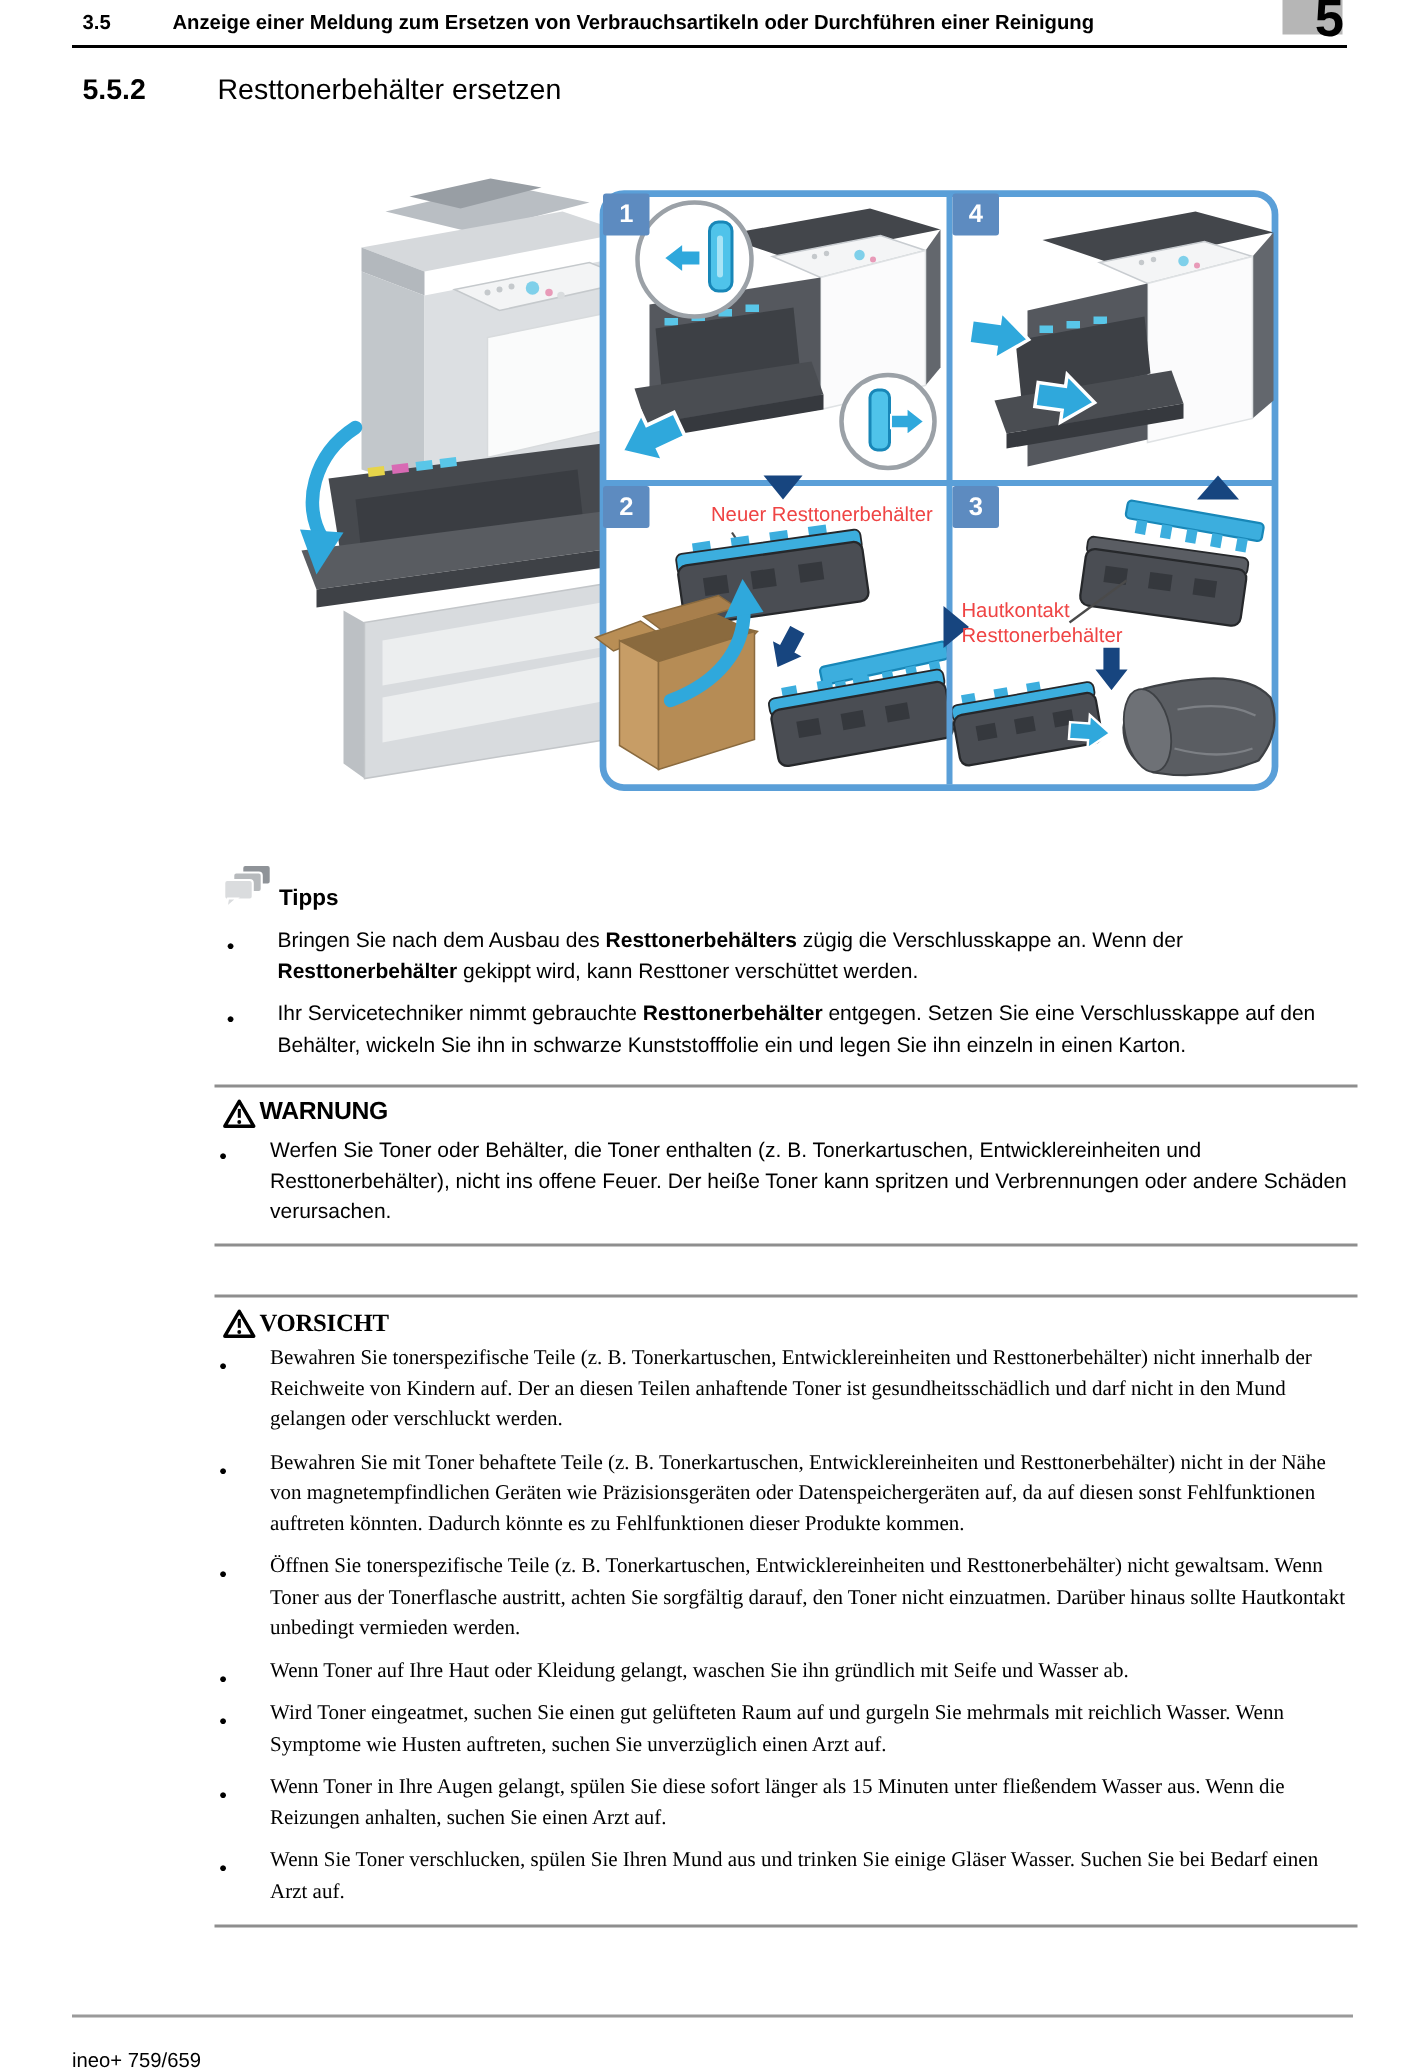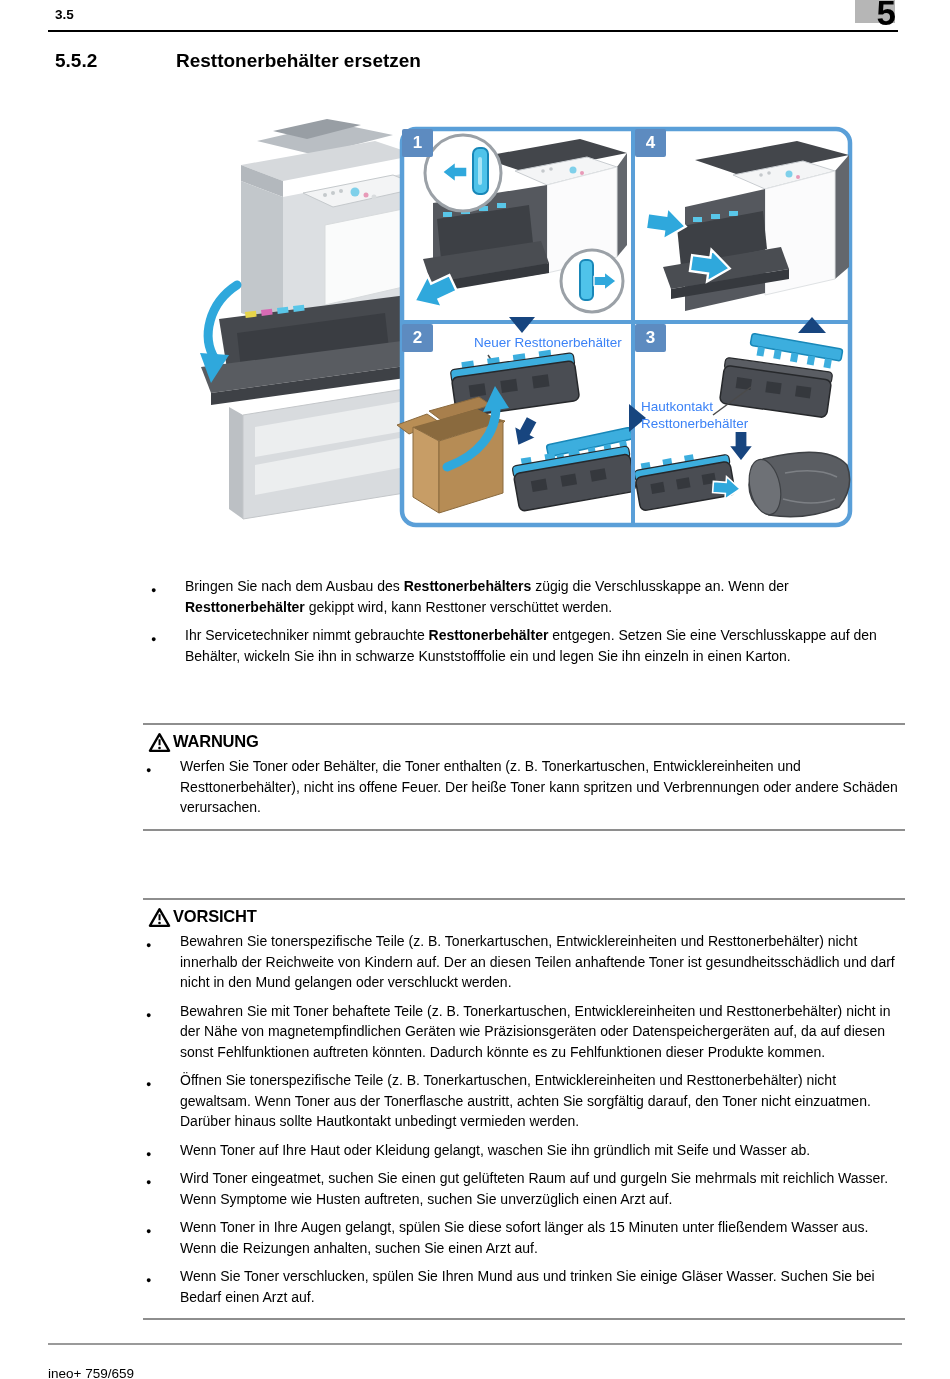--- a/index.html
+++ b/index.html
@@ -7,51 +7,52 @@
         font-family:"Liberation Sans",sans-serif;color:#000;}
   
   .hdr-num{position:absolute;left:55px;top:7px;font-size:13.5px;font-weight:bold;}
   .hdr-title{position:absolute;left:115px;top:7px;font-size:13.5px;font-weight:bold;}
   .hdr-line{position:absolute;left:48px;top:30px;width:850px;height:2px;background:#000;}
   .chap-box{position:absolute;left:855px;top:0;width:40px;height:23px;background:#b6b6b6;}
   .chap-num{position:absolute;left:850px;top:-7px;width:46px;text-align:right;
             font-size:35px;font-weight:bold;}
   
   .sec-num{position:absolute;left:55px;top:50px;font-size:19px;font-weight:bold;}
-  .sec-title{position:absolute;left:145px;top:50px;font-size:19px;font-weight:bold;margin-left:31px;}
+  .sec-title{position:absolute;left:145px;top:50px;font-size:19px;font-weight:normal;}
   
   .figure{position:absolute;left:185px;top:115px;width:675px;height:420px;}
   .fig-svg{position:absolute;left:0;top:0;width:675px;height:420px;}
   .badge{position:absolute;width:31px;height:28px;background:#5d8bc0;border-radius:2px;
          color:#fff;font-size:17px;font-weight:bold;text-align:center;line-height:28px;}
-  .fig-label{position:absolute;font-size:13.5px;line-height:17px;color:#3b82f6;}
+  .fig-label{position:absolute;font-size:13.5px;line-height:17px;color:#ef4444;}
   
   .tips{position:absolute;left:148px;top:576px;width:758px;}
   .tips-head{display:flex;align-items:flex-end;gap:4px;margin-bottom:9px;}
   .tips-head .t{font-size:15px;font-weight:bold;}
   .block{position:absolute;left:143px;width:762px;border-top:2px solid #8e8e8e;
          border-bottom:2px solid #8e8e8e;padding:7px 0 11px 0;}
   .warn-block{top:723px;}
-  .caut-block{top:898px;}
+  .caut-block{top:863px;font-family:Liberation Serif, serif;}
   .sec-head{display:flex;align-items:flex-start;gap:2px;padding-left:5px;margin-bottom:3px;}
   .sec-head .t{font-size:16.5px;font-weight:bold;letter-spacing:-0.2px;}
   .bullet{position:relative;padding-left:37px;margin-bottom:8px;font-size:14px;line-height:20.5px;}
   .bullet::before{content:"\25CF";position:absolute;left:3px;top:4px;font-size:9px;}
   .bullet:last-child{margin-bottom:0;}
   .tips .bullet{padding-left:37px;}
   
   .footer{position:absolute;left:48px;top:1343px;width:854px;border-top:2px solid #9a9a9a;
           padding-top:21px;display:flex;justify-content:space-between;font-size:13.5px;flex-direction:column;}
 </style>
 </head>
 <body>
 
 <div class="page">
 
   <div class="hdr-num">3.5</div>
+  <div class="hdr-title">Anzeige einer Meldung zum Ersetzen von Verbrauchsartikeln oder Durchführen einer Reinigung</div>
   <div class="hdr-line"></div>
   <div class="chap-box"></div>
   <div class="chap-num">5</div>
 
   <div class="sec-num">5.5.2</div>
   <div class="sec-title">Resttonerbehälter ersetzen</div>
 
   <div class="figure">
     <svg class="fig-svg" viewBox="0 0 675 420">
       <defs>
@@ -236,20 +237,37 @@
 
     <div class="badge" style="left:217px;top:14px">1</div>
     <div class="badge" style="left:450px;top:14px">4</div>
     <div class="badge" style="left:217px;top:209px">2</div>
     <div class="badge" style="left:450px;top:209px">3</div>
     <div class="fig-label" style="left:289px;top:219px;width:175px">Neuer Resttonerbehälter</div>
     <div class="fig-label" style="left:456px;top:283px;width:126px">Hautkontakt Resttonerbehälter</div>
   </div>
 
   <div class="tips">
+    <div class="tips-head">
+      <svg width="34" height="31" viewBox="0 0 34 31">
+        <g fill="#8f9398" stroke="#ffffff" stroke-width="1.4">
+            <rect x="13.5" y="0.7" width="19" height="13" rx="2"></rect>
+            <polygon points="16,13 22,13 15,19"></polygon>
+          </g>
+        <g fill="#b7babd" stroke="#ffffff" stroke-width="1.4">
+            <rect x="7.5" y="5.7" width="19" height="13" rx="2"></rect>
+            <polygon points="10,18 16,18 9,24"></polygon>
+          </g>
+        <g fill="#dadcde" stroke="#ffffff" stroke-width="1.4">
+            <rect x="1.5" y="10.7" width="19" height="13" rx="2"></rect>
+            <polygon points="4,23 10,23 3,29"></polygon>
+          </g>
+      </svg>
+      <span class="t">Tipps</span>
+    </div>
     <div class="bullet">
       <span><span>Bringen Sie nach dem Ausbau des </span><span style="font-weight: bold;">Resttonerbehälters</span><span> zügig die Verschlusskappe an. Wenn der </span><span style="font-weight: bold;">Resttonerbehälter</span><span> gekippt wird, kann Resttoner verschüttet werden.</span></span>
     </div>
     <div class="bullet">
       <span><span>Ihr Servicetechniker nimmt gebrauchte </span><span style="font-weight: bold;">Resttonerbehälter</span><span> entgegen. Setzen Sie eine Verschlusskappe auf den Behälter, wickeln Sie ihn in schwarze Kunststofffolie ein und legen Sie ihn einzeln in einen Karton.</span></span>
     </div>
   </div>
 
   <div class="block warn-block">
     <div class="sec-head">

